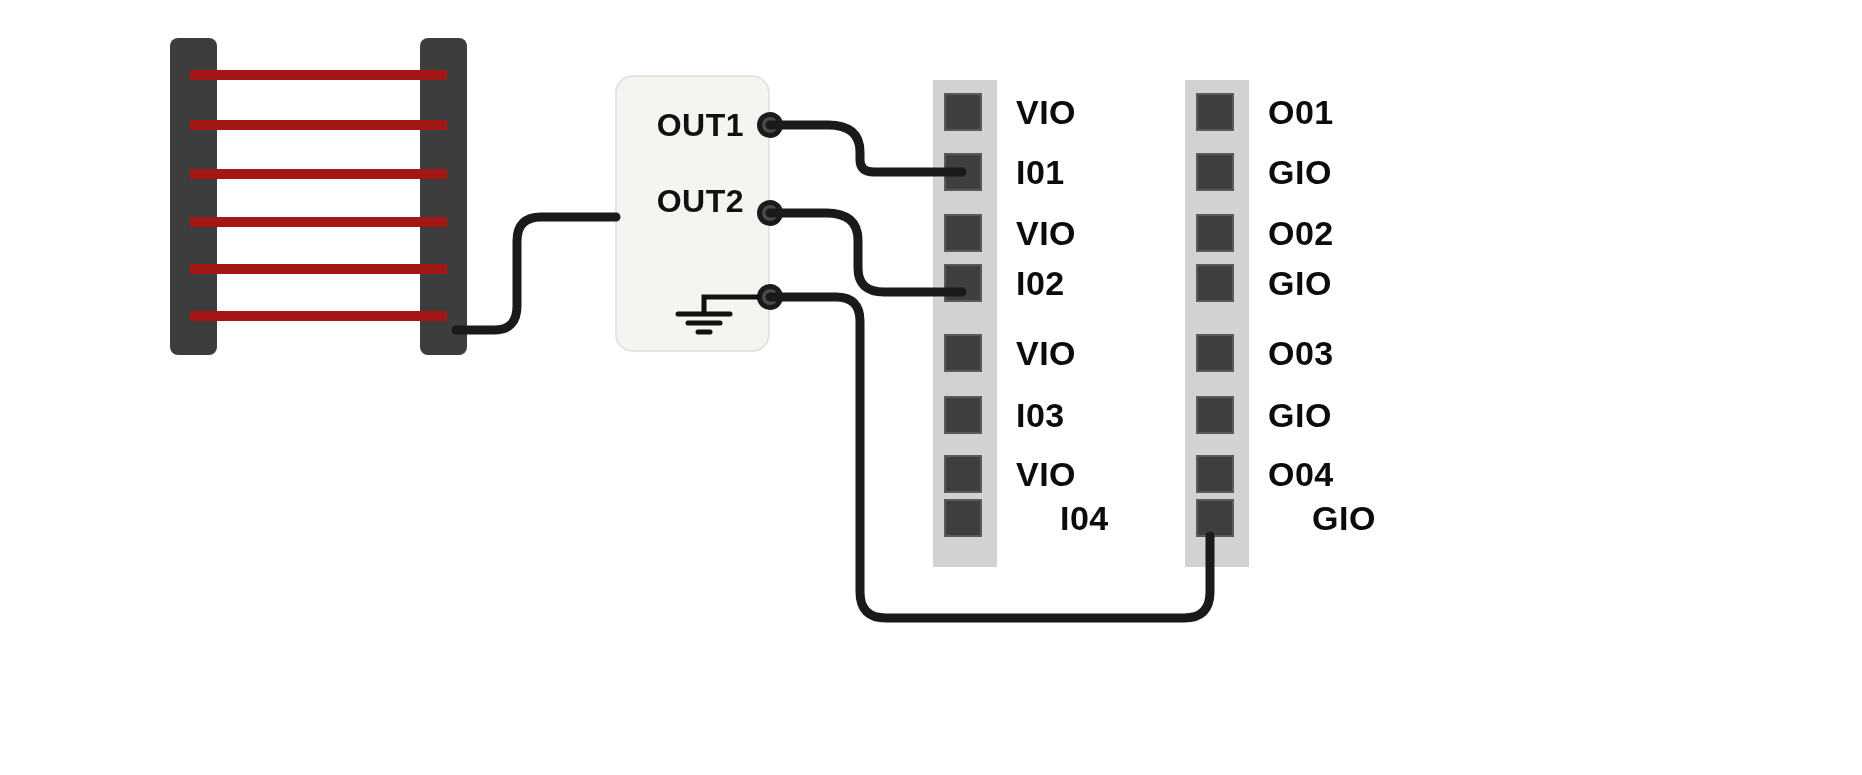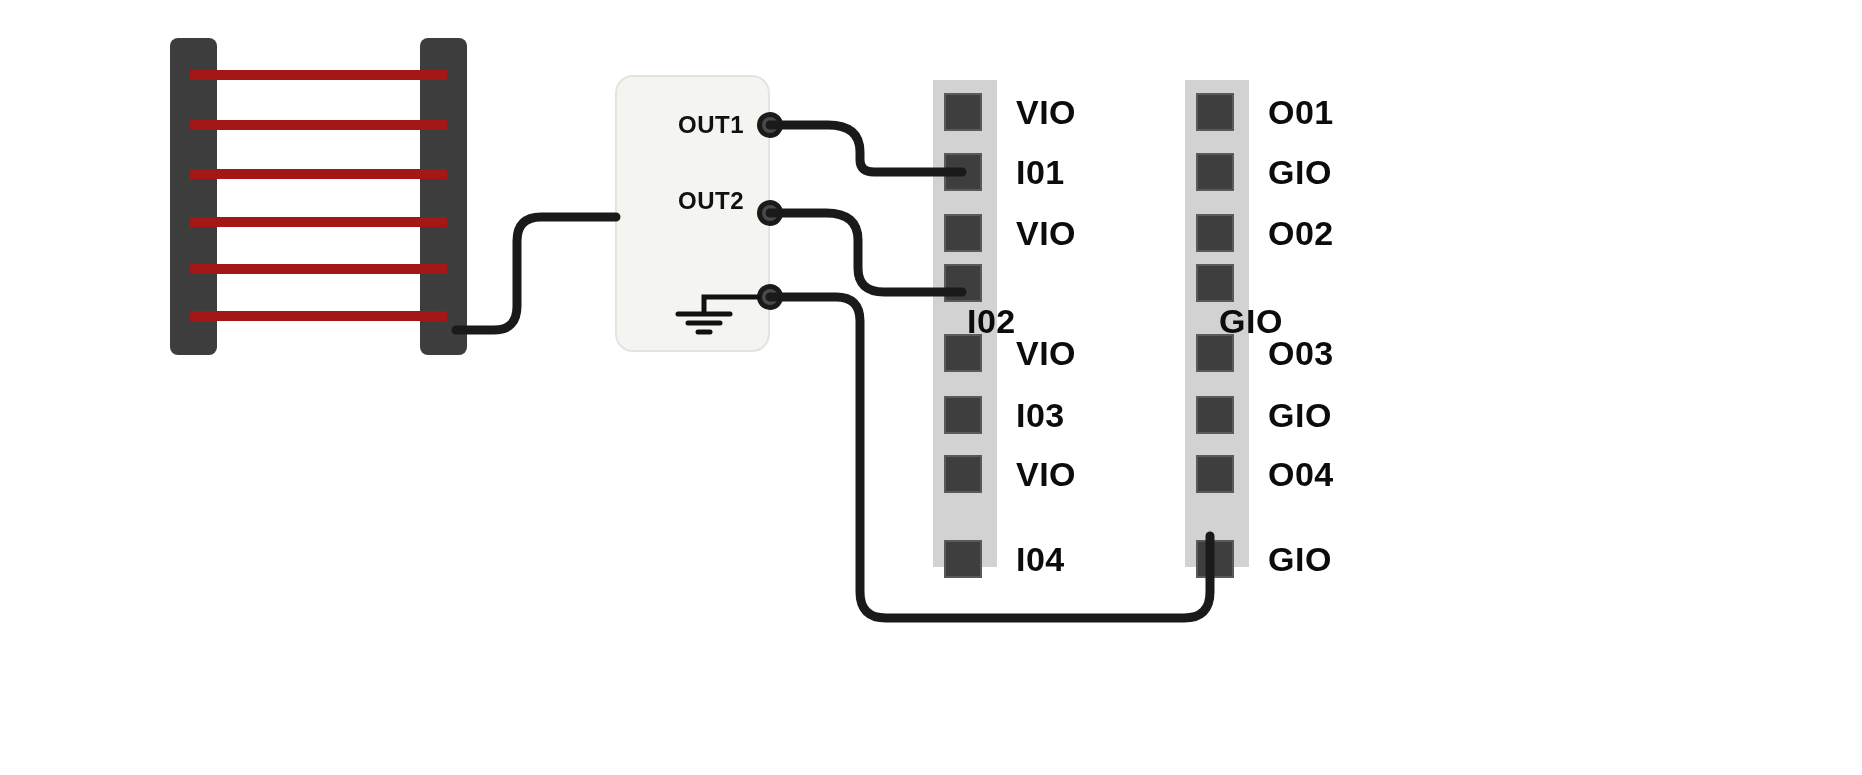--- a/index.html
+++ b/index.html
@@ -20,44 +20,44 @@
   .rung { position: absolute; left: 20px; right: 20px; height: 10px; background: #a31717; }
 
   
   .device-box {
     position: absolute; left: 615px; top: 75px; width: 155px; height: 277px;
     background: #f4f4f1; border: 2px solid #e4e4df; border-radius: 18px;
     box-sizing: border-box;
   }
   .device-label {
     position: absolute; left: 626px; width: 118px; text-align: right;
-    font-size: 24px; font-weight: 700; color: #111; line-height: 42px;
+    font-size: 32px; font-weight: 700; color: #111; line-height: 42px;
     letter-spacing: 0.5px;
   }
   .device-pin {
     position: absolute; left: 757px; width: 16px; height: 16px;
     background: #4a4a4a; border: 5px solid #1a1a1a; border-radius: 50%;
   }
 
   
   .strip { position: absolute; top: 80px; width: 420px; height: 487px; }
   .strip.left  { left: 933px; }
   .strip.right { left: 1185px; }
   .strip-bar { position: absolute; left: 0; top: 0; width: 64px; height: 487px; background: #d2d2d2; }
-  .pin-row { position: absolute; left: 0; height: 38px; display: flex; align-items: flex-start; }
+  .pin-row { position: absolute; left: 0; height: 38px; display: flex; align-items: center; }
   .pin-square {
     width: 34px; height: 34px; background: #3e3e3e;
     border: 2px solid #5a5a5a; margin-left: 11px; flex: 0 0 auto;
   }
   .pin-label {
     margin-left: 34px; font-size: 34px; font-weight: 700; color: #0c0c0c;
     letter-spacing: 0.5px; white-space: nowrap;
   }
-  .r0 { top: 13px; }  .r1 { top: 73px; }  .r2 { top: 134px; } .r3 { top: 184px; flex-direction: column; }
-  .r4 { top: 254px; } .r5 { top: 316px; } .r6 { top: 375px; } .r7 { top: 460px; }
+  .r0 { top: 13px; }  .r1 { top: 73px; }  .r2 { top: 134px; } .r3 { top: 184px; }
+  .r4 { top: 254px; } .r5 { top: 316px; } .r6 { top: 375px; } .r7 { top: 419px; gap: 44px; }
 
   
   svg.wires { position: absolute; left: 0; top: 0; pointer-events: none; }
   svg.wires path { pointer-events: stroke; }
 </style>
 </head>
 <body>
 
 <div class="canvas">
 

